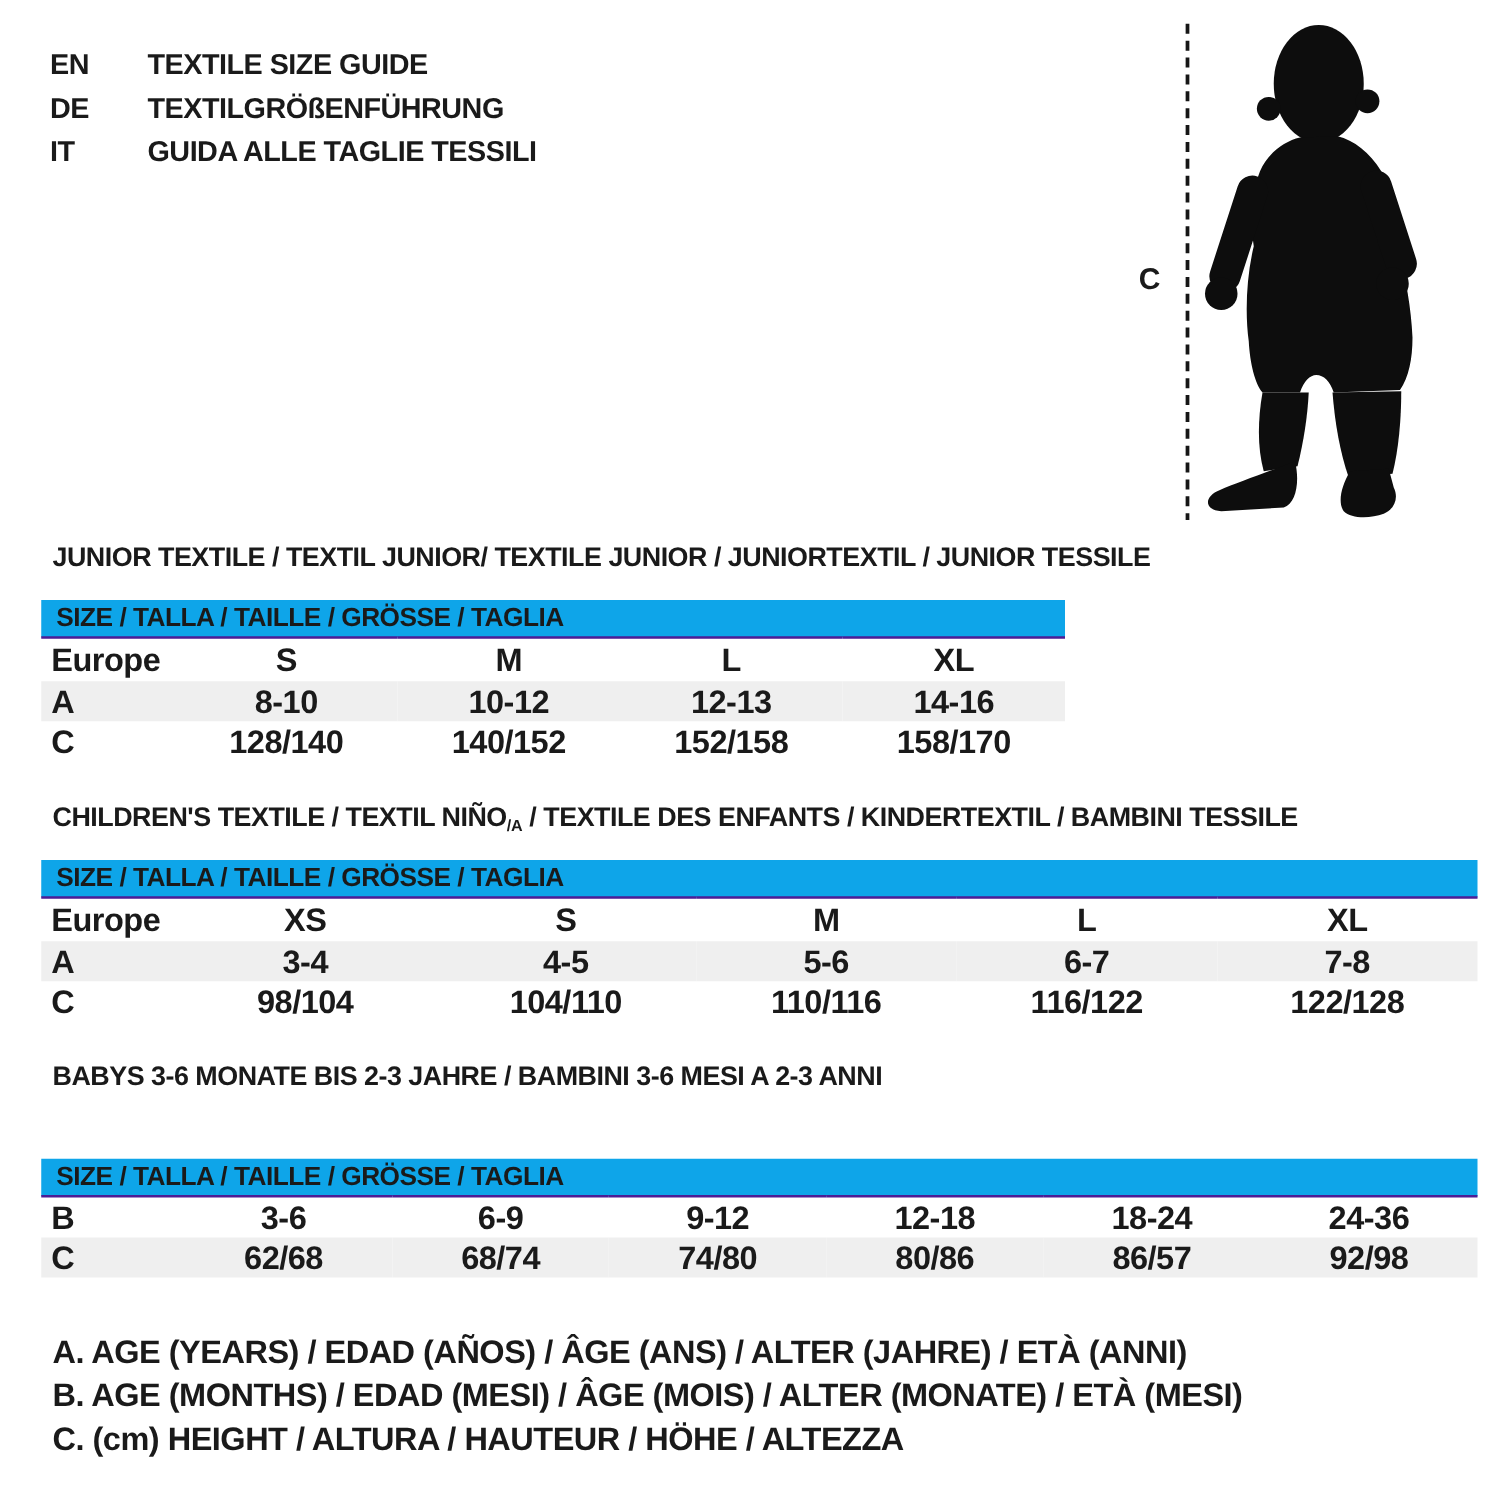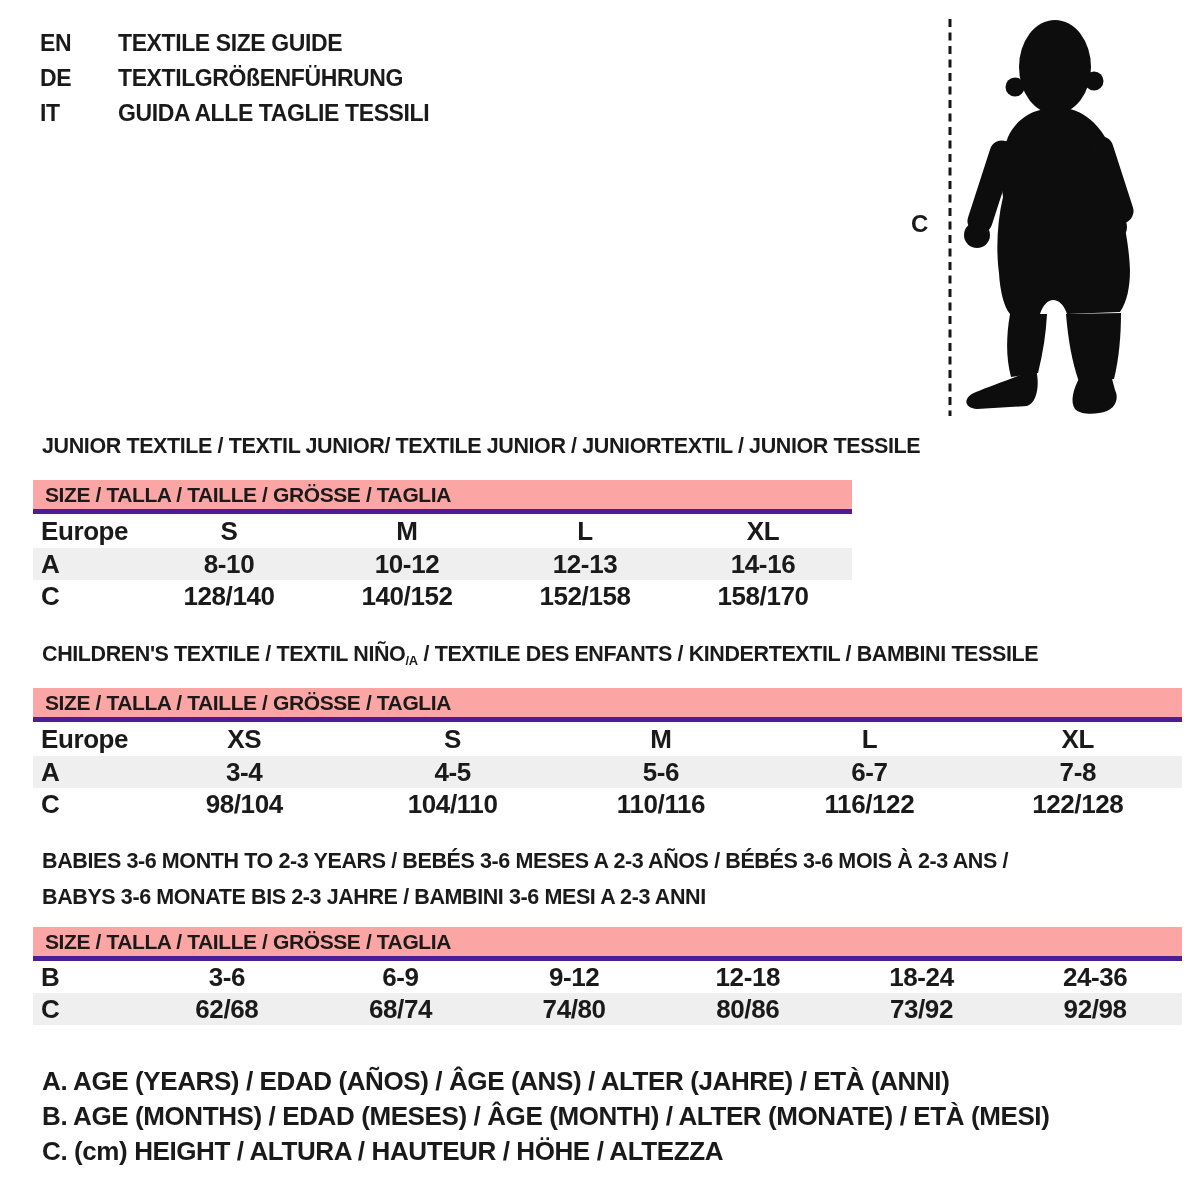--- a/index.html
+++ b/index.html
@@ -10,21 +10,21 @@
     color: #1a1a1a;
     position: relative;
     overflow: hidden;
     -webkit-font-smoothing: antialiased;
   }
   .abs { position: absolute; }
   .b { font-weight: 700; letter-spacing: -0.4px; }
 
   
   .lang-block { left: 40px; top: 30px; }
-  .lang-row { display: flex; height: 35px; align-items: flex-start; font-size: 23px; }
+  .lang-row { display: flex; height: 35px; align-items: flex-end; font-size: 23px; }
   .lang-code { width: 78px; }
 
   
   .figure-svg { left: 900px; top: 15px; width: 245px; height: 405px; }
   .c-label { left: 911px; top: 210px; font-size: 24px; }
 
   
   .sec-title { font-size: 21.5px; white-space: nowrap; }
   .t-junior   { left: 42px; top: 434px; }
   .t-children { left: 42px; top: 642px; }
@@ -35,23 +35,23 @@
   
   .tbl-wrap-junior   { left: 33px; top: 480px; width: 819px; }
   .tbl-wrap-children { left: 33px; top: 688px; width: 1149px; }
   .tbl-wrap-babies   { left: 33px; top: 927px; width: 1149px; }
   table.size-table {
     border-collapse: collapse; table-layout: fixed; width: 100%;
     font-weight: 700; letter-spacing: -0.4px; color: #1a1a1a;
   }
   table.size-table td { height: 32px; padding: 0; text-align: center; font-size: 26px; vertical-align: middle; }
   table.size-table tr.bar td {
-    background: #fca5a5; height: 29px; text-align: left;
+    background: #0ea5e9; height: 29px; text-align: left;
     padding-left: 12px; font-size: 21px;
-    border-bottom: 5px solid #4c1d95;
+    border-bottom: 2px solid #4c1d95;
   }
   table.size-table tr.head-row td { height: 34px; }
   table.size-table td.lbl { text-align: left; padding-left: 8px; }
   table.size-table tr.stripe td { background: #efefef; }
   col.c-lbl { width: 107px; }
 </style>
 </head>
 <body>
 
 <div class="abs lang-block b">
@@ -184,21 +184,20 @@
       <td>104/110</td>
       <td>110/116</td>
       <td>116/122</td>
       <td>122/128</td>
     </tr>
   </tbody>
     </table>
 </div>
 
 <div class="abs sec-title b t-babies">
-  <div>BABIES 3-6 MONTH TO 2-3 YEARS / BEBÉS 3-6 MESES A 2-3 AÑOS / BÉBÉS 3-6 MOIS À 2-3 ANS /</div>
   <div>BABYS 3-6 MONATE BIS 2-3 JAHRE / BAMBINI 3-6 MESI A 2-3 ANNI</div>
 </div>
 <div class="abs tbl-wrap-babies">
   <table class="size-table">
     <colgroup>
         <col class="c-lbl">
         <col>
         <col>
         <col>
         <col>
@@ -217,24 +216,24 @@
       <td>12-18</td>
       <td>18-24</td>
       <td>24-36</td>
     </tr>
     <tr class="stripe">
       <td class="lbl">C</td>
       <td>62/68</td>
       <td>68/74</td>
       <td>74/80</td>
       <td>80/86</td>
-      <td>73/92</td>
+      <td>86/57</td>
       <td>92/98</td>
     </tr>
   </tbody>
     </table>
 </div>
 
 <div class="abs legend b">
   <div>A. AGE (YEARS) / EDAD (AÑOS) / ÂGE (ANS) / ALTER (JAHRE) / ETÀ (ANNI)</div>
-  <div>B. AGE (MONTHS) / EDAD (MESES) / ÂGE (MONTH) / ALTER (MONATE) / ETÀ (MESI)</div>
+  <div>B. AGE (MONTHS) / EDAD (MESI) / ÂGE (MOIS) / ALTER (MONATE) / ETÀ (MESI)</div>
   <div>C. (cm) HEIGHT / ALTURA / HAUTEUR / HÖHE / ALTEZZA</div>
 </div>
 
 </body></html>

